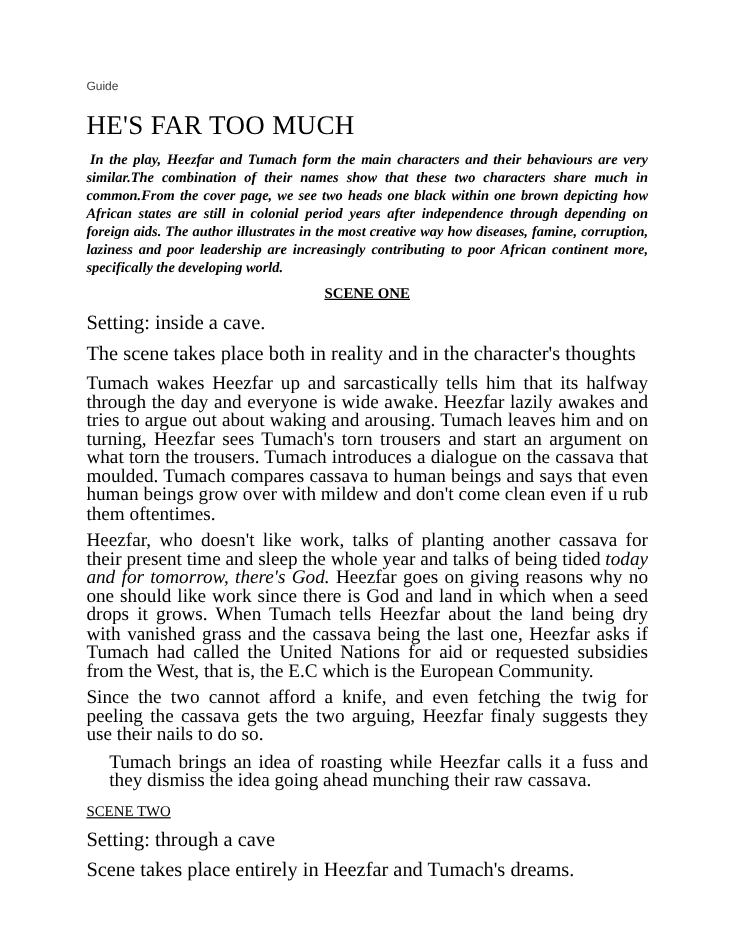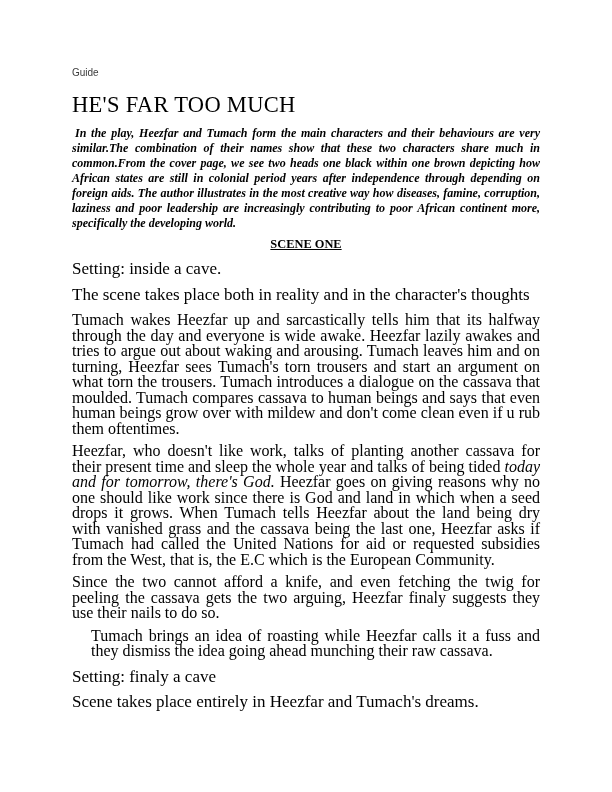--- a/index.html
+++ b/index.html
@@ -89,19 +89,20 @@
     <p class="body-line">The scene takes place both in reality and in the character's thoughts</p>
 
     <p class="body-para">Tumach wakes Heezfar up and sarcastically tells him that its halfway through the day and everyone is wide awake. Heezfar lazily awakes and tries to argue out about waking and arousing. Tumach leaves him and on turning, Heezfar sees Tumach's torn trousers and start an argument on what torn the trousers. Tumach introduces a dialogue on the cassava that moulded. Tumach compares cassava to human beings and says that even human beings grow over with mildew and don't come clean even if u rub them oftentimes.</p>
 
     <p class="body-para"><span>Heezfar, who doesn't like work, talks of planting another cassava for their present time and sleep the whole year and talks of being tided </span><span class="em">today and for tomorrow, there's God.</span><span>  Heezfar goes on giving reasons why no one should like work since there is God and land in which when a seed drops it grows. When Tumach tells Heezfar about the land being dry with vanished grass and the cassava being the last one, Heezfar asks if Tumach had called the United Nations for aid or requested subsidies from the West, that is, the E.C which is the European Community.</span></p>
 
     <p class="body-para">Since the two cannot afford a knife, and even fetching the twig for peeling the cassava gets the two arguing, Heezfar finaly suggests they use their nails to do so.</p>
 
     <p class="body-para last-of-scene">Tumach brings an idea of roasting while Heezfar calls it a fuss and they dismiss the idea going ahead munching their raw cassava.</p>
 
+    <h2 class="scene-heading regular scene-heading-2">SCENE TWO</h2>
 
-    <p class="body-line">Setting: finaly a cave</p>
+    <p class="body-line">Setting: through a cave</p>
 
     <p class="body-line">Scene takes place entirely in Heezfar and Tumach's dreams.</p>
 
   </div>
 </div>
 
 </body></html>

